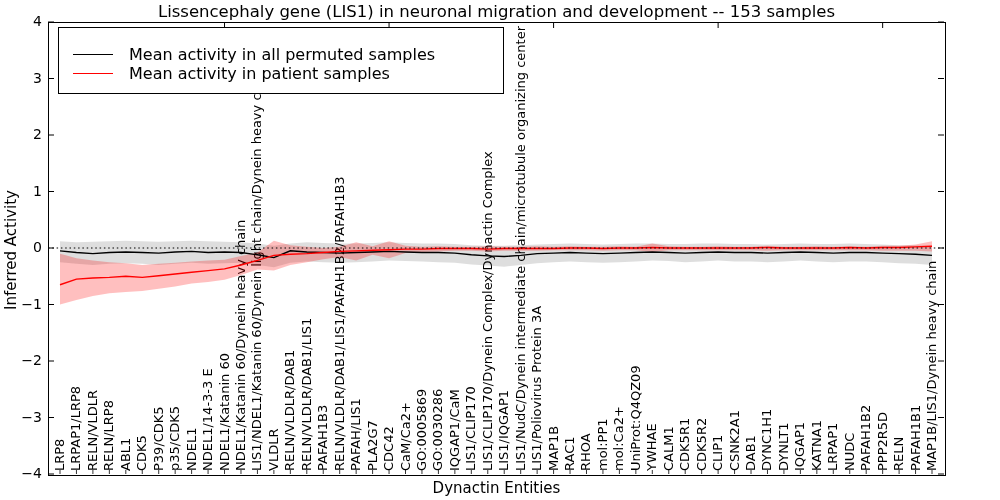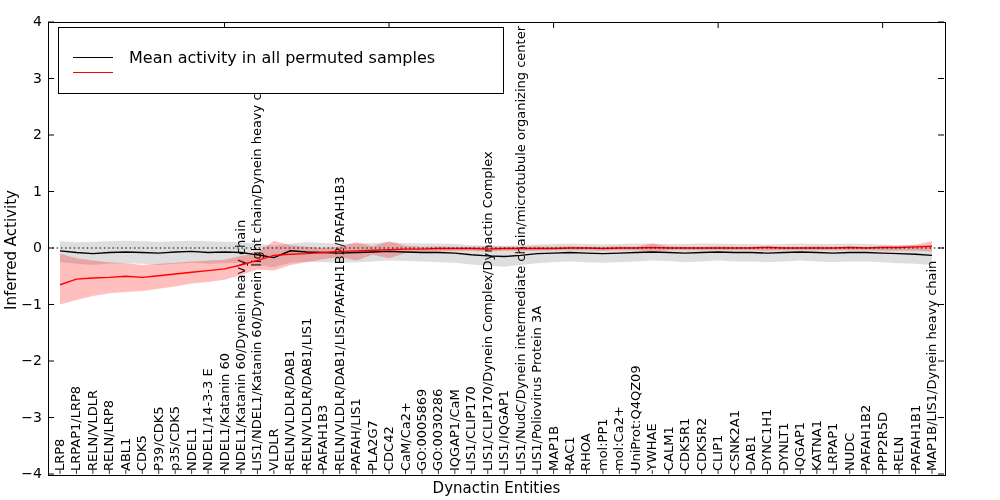--- a/index.html
+++ b/index.html
@@ -22,20 +22,21 @@
     box-sizing:border-box;
   }
   .legend-row{display:flex;align-items:center;font-size:16px;}
   .legend-line{display:inline-block;width:40px;height:0;border-top:1.6px solid #000;
                margin-left:14px;margin-right:16px;}
 </style>
 </head>
 <body>
 
 <div id="figure">
+  <div class="fig-title" style="left:48px;width:897px;top:2px;">Lissencephaly gene (LIS1) in neuronal migration and development -- 153 samples</div>
 
   <div class="y-axis-label" style="left:11px;top:250px;transform:translate(-50%,-50%) rotate(-90deg);">Inferred Activity</div>
 
   <div id="xticks-layer">
       <div class="xtick" style="left: 53px; top: 471px;">LRP8</div>
       <div class="xtick" style="left: 69.4528px; top: 471px;">LRPAP1/LRP8</div>
       <div class="xtick" style="left: 85.9057px; top: 471px;">RELN/VLDLR</div>
       <div class="xtick" style="left: 102.358px; top: 471px;">RELN/LRP8</div>
       <div class="xtick" style="left: 118.811px; top: 471px;">ABL1</div>
       <div class="xtick" style="left: 135.264px; top: 471px;">CDK5</div>
@@ -187,17 +188,18 @@
 
   <div id="plot-frame" style="left:48px;top:22px;width:896px;height:452px;"></div>
 
   <div id="legend">
     <div class="legend-row">
       <span class="legend-line" style="border-top-color: rgb(0, 0, 0);"></span>
       <span>Mean activity in all permuted samples</span>
     </div>
     <div class="legend-row">
       <span class="legend-line" style="border-top-color: rgb(255, 0, 0);"></span>
+      <span>Mean activity in patient samples</span>
     </div>
   </div>
 
   <div class="x-axis-label" style="left:48px;width:897px;top:479px;">Dynactin Entities</div>
 </div>
 
 </body></html>

